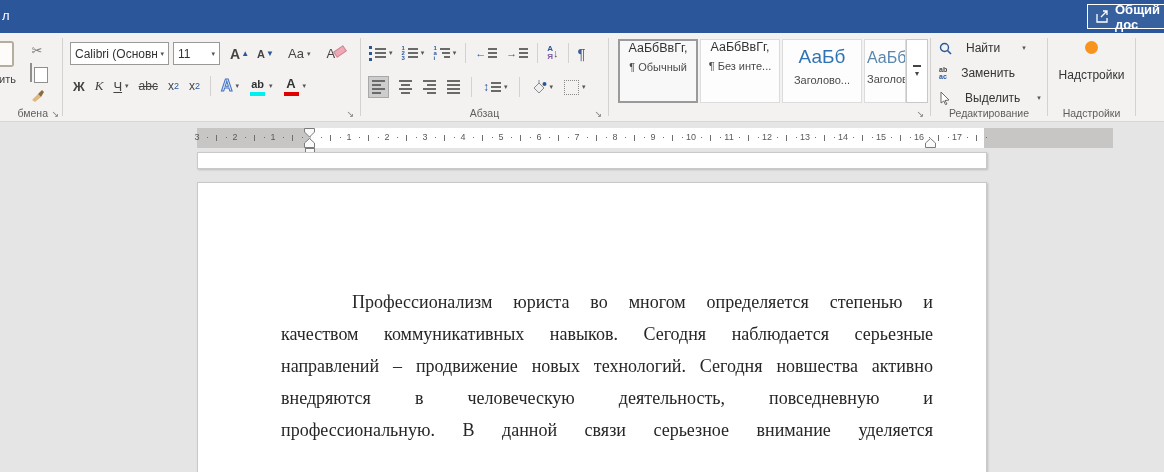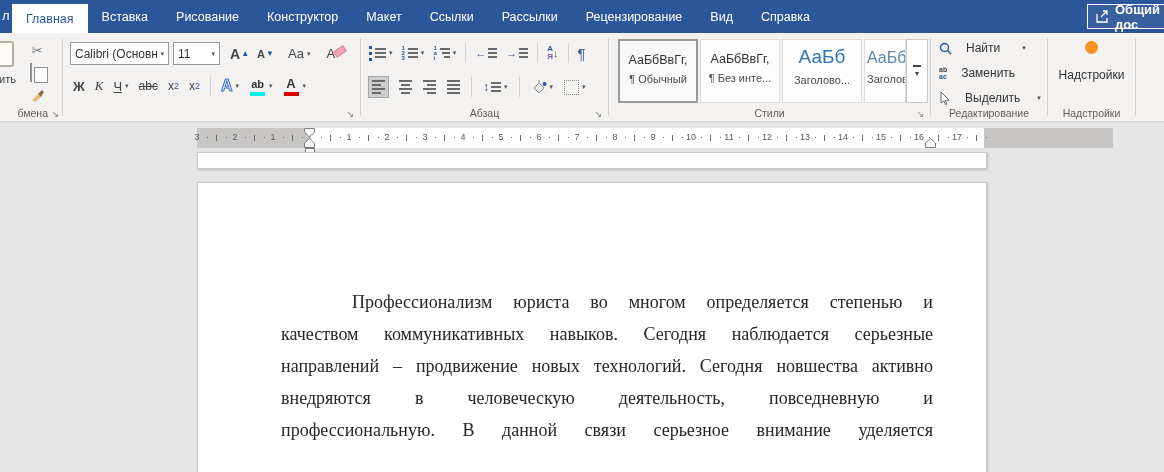--- a/index.html
+++ b/index.html
@@ -47,21 +47,21 @@
   .bars i { display:block; height:2px; background:#6a6a6a; }
   .list-ic { display:flex; gap:3px; align-items:center; }
   .dotcol { display:flex; flex-direction:column; gap:3px; }
   .dotcol b { width:3px; height:3px; background:#2b579a; display:block; }
   .numcol { display:flex; flex-direction:column; font-size:6px; color:#2b579a; line-height:5px; font-weight:bold; }
   .sel { background:#cdcdcd; outline:1px solid #a8a8a8; }
 
   
   .style-card { position:absolute; top:6px; width:80px; height:64px; background:#fdfdfd; border:1px solid #dcdcdc; text-align:center; }
   .style-card.selected { border:2px solid #9a9a9a; background:#f8f8f8; }
-  .sample { margin-top:12px; font-size:12.5px; color:#333; white-space:nowrap; overflow:hidden; }
+  .sample { font-size:12.5px; color:#333; white-space:nowrap; overflow:hidden; }
   .sample.h1 { font-size:19px; color:#2e74b5; margin-top:6px; }
   .sample.h2 { font-size:16px; color:#5b87ad; margin-top:9px; }
   .sname { margin-top:6px; font-size:11px; color:#4a4a4a; white-space:nowrap; overflow:hidden; }
   .more-btn { position:absolute; left:297px; top:6px; width:22px; height:64px; background:#fff; border:1px solid #c8c8c8;
               display:flex; flex-direction:column; align-items:center; justify-content:center; gap:2px; color:#444; }
   .more-btn .bar { width:8px; height:2px; background:#444; }
 
   
   .ed-row { position:absolute; left:8px; display:flex; align-items:center; gap:14px; font-size:12px; color:#333; }
   .rep-ic { display:flex; flex-direction:column; font-size:7px; line-height:7px; font-weight:bold; }
@@ -86,32 +86,20 @@
   .dline { text-align:justify; text-align-last:justify; line-height:32px; white-space:normal; }
   .dline.indent { padding-left:71px; }
 
   svg { display:block; }
 </style>
 </head>
 <body>
 
 <div class="tabbar">
   <span class="file-sliver">л</span>
-  <div class="tabs">
-    <div class="tab active">Главная</div>
-    <div class="tab">Вставка</div>
-    <div class="tab">Рисование</div>
-    <div class="tab">Конструктор</div>
-    <div class="tab">Макет</div>
-    <div class="tab">Ссылки</div>
-    <div class="tab">Рассылки</div>
-    <div class="tab">Рецензирование</div>
-    <div class="tab">Вид</div>
-    <div class="tab">Справка</div>
-  </div>
   <div class="share-btn">
     <span>
       <svg width="13" height="13" viewBox="0 0 13 13">
           <path d="M1 4v8h10V8" fill="none" stroke="#fff" stroke-width="1.3"></path>
           <path d="M5 7 L11 1 M7 1h4v4" fill="none" stroke="#fff" stroke-width="1.3"></path>
         </svg>
     </span>
     <span>Общий дос</span>
   </div>
 </div>
@@ -342,21 +330,20 @@
       <div class="sname">Заголово...</div>
     </div>
     <div class="style-card" style="left:255px;width:42px;overflow:hidden;">
       <div class="sample h2" style="text-align:left;padding-left:2px;">АаБбВ</div>
       <div class="sname" style="text-align:left;padding-left:2px;">Заголово...</div>
     </div>
     <div class="more-btn">
         <span class="bar"></span>
         <span style="font-size:8px;">▾</span>
       </div>
-    <div class="glabel">Стили</div>
     <span class="launcher" style="right:6px;">↘</span>
   </div>
   <div class="vdiv" style="left:930px;"></div>
 
   <div class="group" style="left:931px;width:116px;">
     <div class="ed-row" style="top:8px;">
       <svg width="13" height="13" viewBox="0 0 13 13">
           <circle cx="5.5" cy="5.5" r="4" fill="none" stroke="#2b579a" stroke-width="1.4"></circle>
           <path d="M8.5 8.5 L12 12" stroke="#2b579a" stroke-width="1.6"></path>
         </svg>

